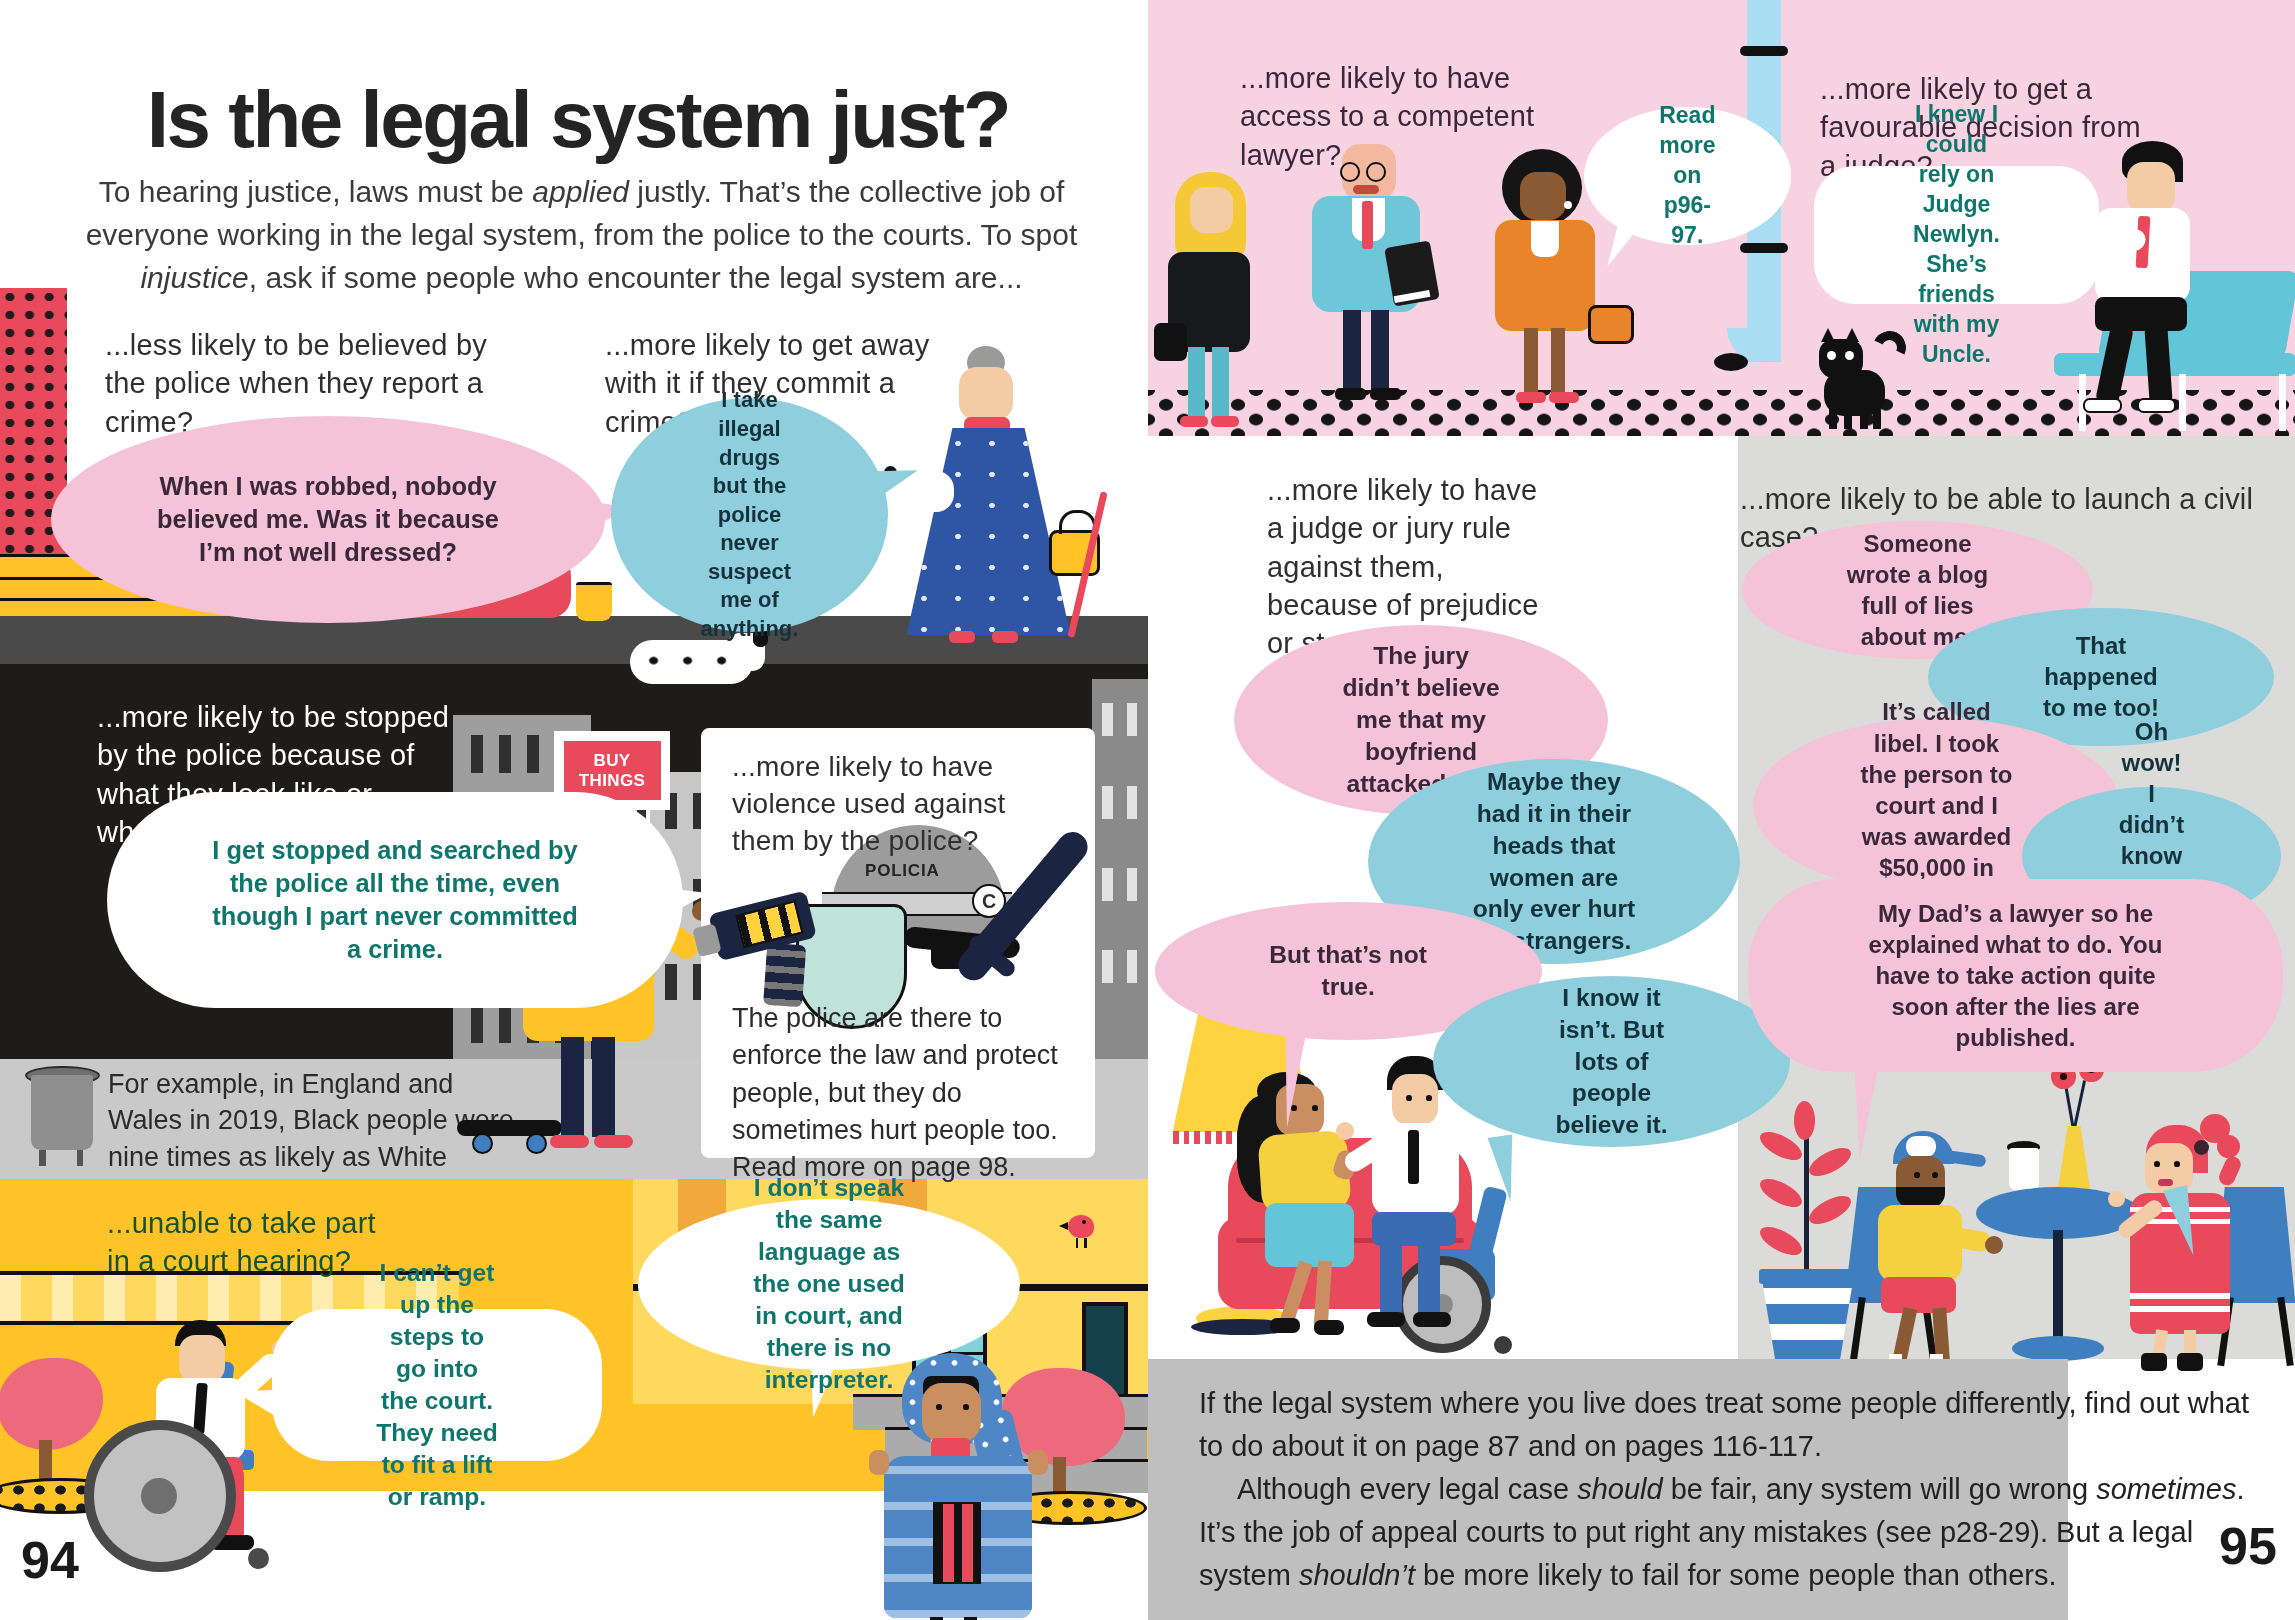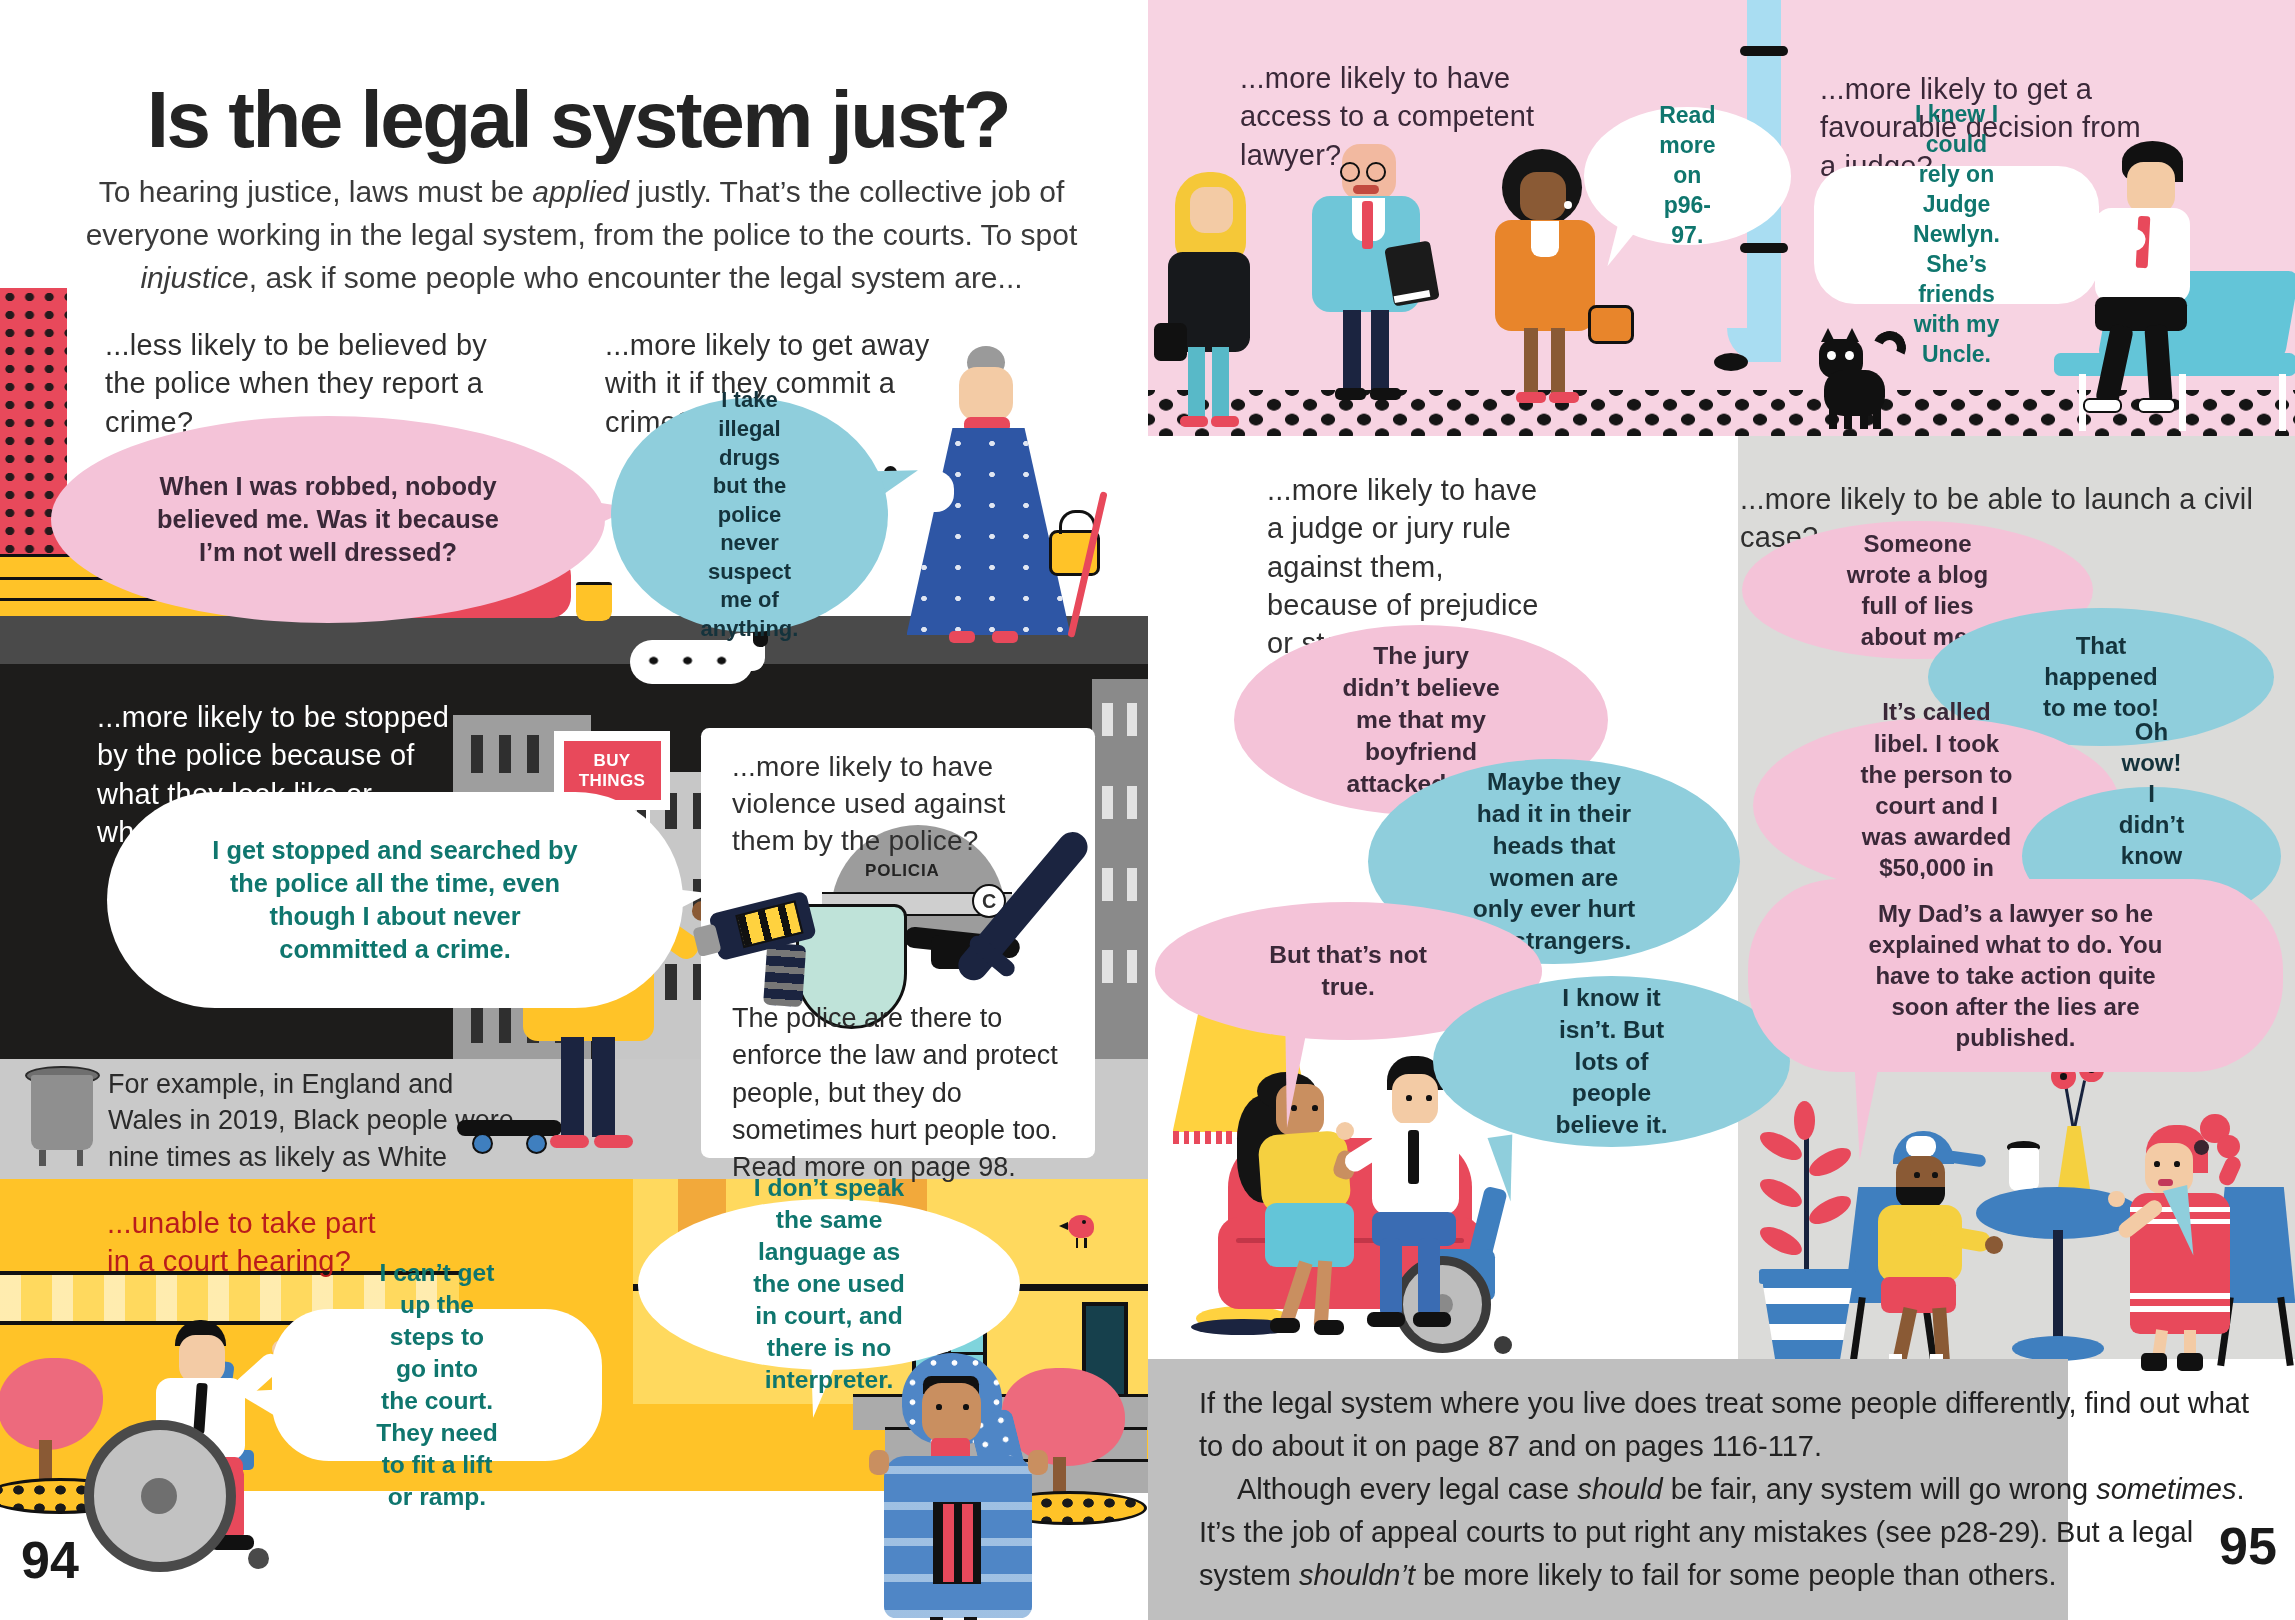--- a/index.html
+++ b/index.html
@@ -113,21 +113,21 @@
         <div class="a slitsl" style="left:9.8px;top:271px;width:38px;height:33px;"></div>
       </div>
 
       <div class="a" style="left:576px;top:144px;width:4.1px;height:31px;background:#fff;"></div>
       <div class="a" style="left:646px;top:144px;width:4.1px;height:31px;background:#fff;"></div>
       <div class="a" style="left:554px;top:67px;width:116px;height:79px;background:#fff;display:flex;align-items:center;justify-content:center;">
         <div style="width:97px;height:59px;background:#E8495B;color:#fff;font-weight:bold;font-size:17px;line-height:1.15;display:flex;align-items:center;justify-content:center;text-align:center;letter-spacing:0.4px;">BUY THINGS</div>
       </div>
 
       <div class="bub whiteb" style="left:107px;top:128px;width:576px;height:216px;font-size:25.4px;border-radius:115px;">
-        <span>I get stopped and searched by the police all the time, even though I about never committed a crime.</span>
+        <span>I get stopped and searched by the police all the time, even though I part never committed a crime.</span>
       </div>
       <div class="tail t-right" style="left:667px;top:220px;transform:rotate(-10deg);"></div>
 
       <div class="a" style="left:502px;top:166px;width:176px;height:353px;z-index:3;">
         <div class="a" style="left:33px;top:0;width:107px;height:107px;background:var(--yellow);border-radius:50%;"></div>
         <div class="a" style="left:52px;top:18px;width:69px;height:74px;background:var(--skin3);border-radius:26px;"></div>
         <div class="a" style="left:72px;top:48px;width:6.6px;height:6.6px;background:#111;border-radius:50%;"></div>
         <div class="a" style="left:100px;top:48px;width:6.6px;height:6.6px;background:#111;border-radius:50%;"></div>
         <div class="a" style="left:20.5px;top:90px;width:131px;height:121px;background:var(--yellow);border-radius:24.6px 24.6px 14.8px 14.8px;"></div>
         <div class="a" style="left:-28px;top:93px;width:62px;height:24.6px;background:var(--yellow);border-radius:11.5px;transform:rotate(-35deg);"></div>
@@ -186,21 +186,21 @@
 
     <div class="a" style="left:0;top:1171px;width:1148px;height:312px;background:var(--yellow);">
       <div class="a" style="left:633px;top:0;width:515px;height:225px;background:var(--lyellow);">
         <div class="a" style="left:45px;top:0;width:48px;height:105px;background:#F2A93B;border-radius:0 0 8.2px 8.2px;"></div>
         <div class="a" style="left:246px;top:0;width:48px;height:105px;background:#F2A93B;border-radius:0 0 8.2px 8.2px;"></div>
         <div class="a" style="left:0;top:105px;width:515px;height:7.4px;background:#111;"></div>
         <div class="a" style="left:279px;top:130px;width:75px;height:89px;background:#7FD4DC;border:4.1px solid #111;box-sizing:border-box;background-image:linear-gradient(#111 0 0),linear-gradient(#111 0 0);background-size:3.3px 100%,100% 3.3px;background-position:center,center;background-repeat:no-repeat;"></div>
         <div class="a" style="left:449px;top:123px;width:46px;height:102px;background:#16404C;border:4.1px solid #111;box-sizing:border-box;"></div>
       </div>
       <div class="a" style="left:0;top:92px;width:459px;height:54px;background:var(--lyellow);border-top:4.1px solid #111;border-bottom:4.1px solid #111;box-sizing:border-box;background-image:repeating-linear-gradient(90deg,rgba(255,255,255,.5) 0 21px,transparent 21px 52px);"></div>
-      <div class="q" style="left:107px;top:24.6px;width:279px;color:#b91c1c;">...unable to take part in a court hearing?</div>
+      <div class="q" style="left:107px;top:24.6px;width:279px;color:#14532d;">...unable to take part in a court hearing?</div>
 
       <div class="a" style="left:853px;top:215px;width:295px;height:33px;background:#ABABAB;border-top:3.3px solid #111;"></div>
       <div class="a" style="left:885px;top:248px;width:262px;height:33px;background:#ABABAB;border-top:3.3px solid #111;"></div>
       <div class="a" style="left:918px;top:280px;width:230px;height:31px;background:#ABABAB;border-top:3.3px solid #111;"></div>
 
       <div class="bub whiteb rnd" style="left:272px;top:130px;width:330px;height:152px;font-size:24.6px;border-radius:57px;">
         <span>I can’t get up the steps to go into the court. They need to fit a lift or ramp.</span>
       </div>
       <div class="tail t-left" style="left:234px;top:205px;transform:rotate(14deg);"></div>
 

